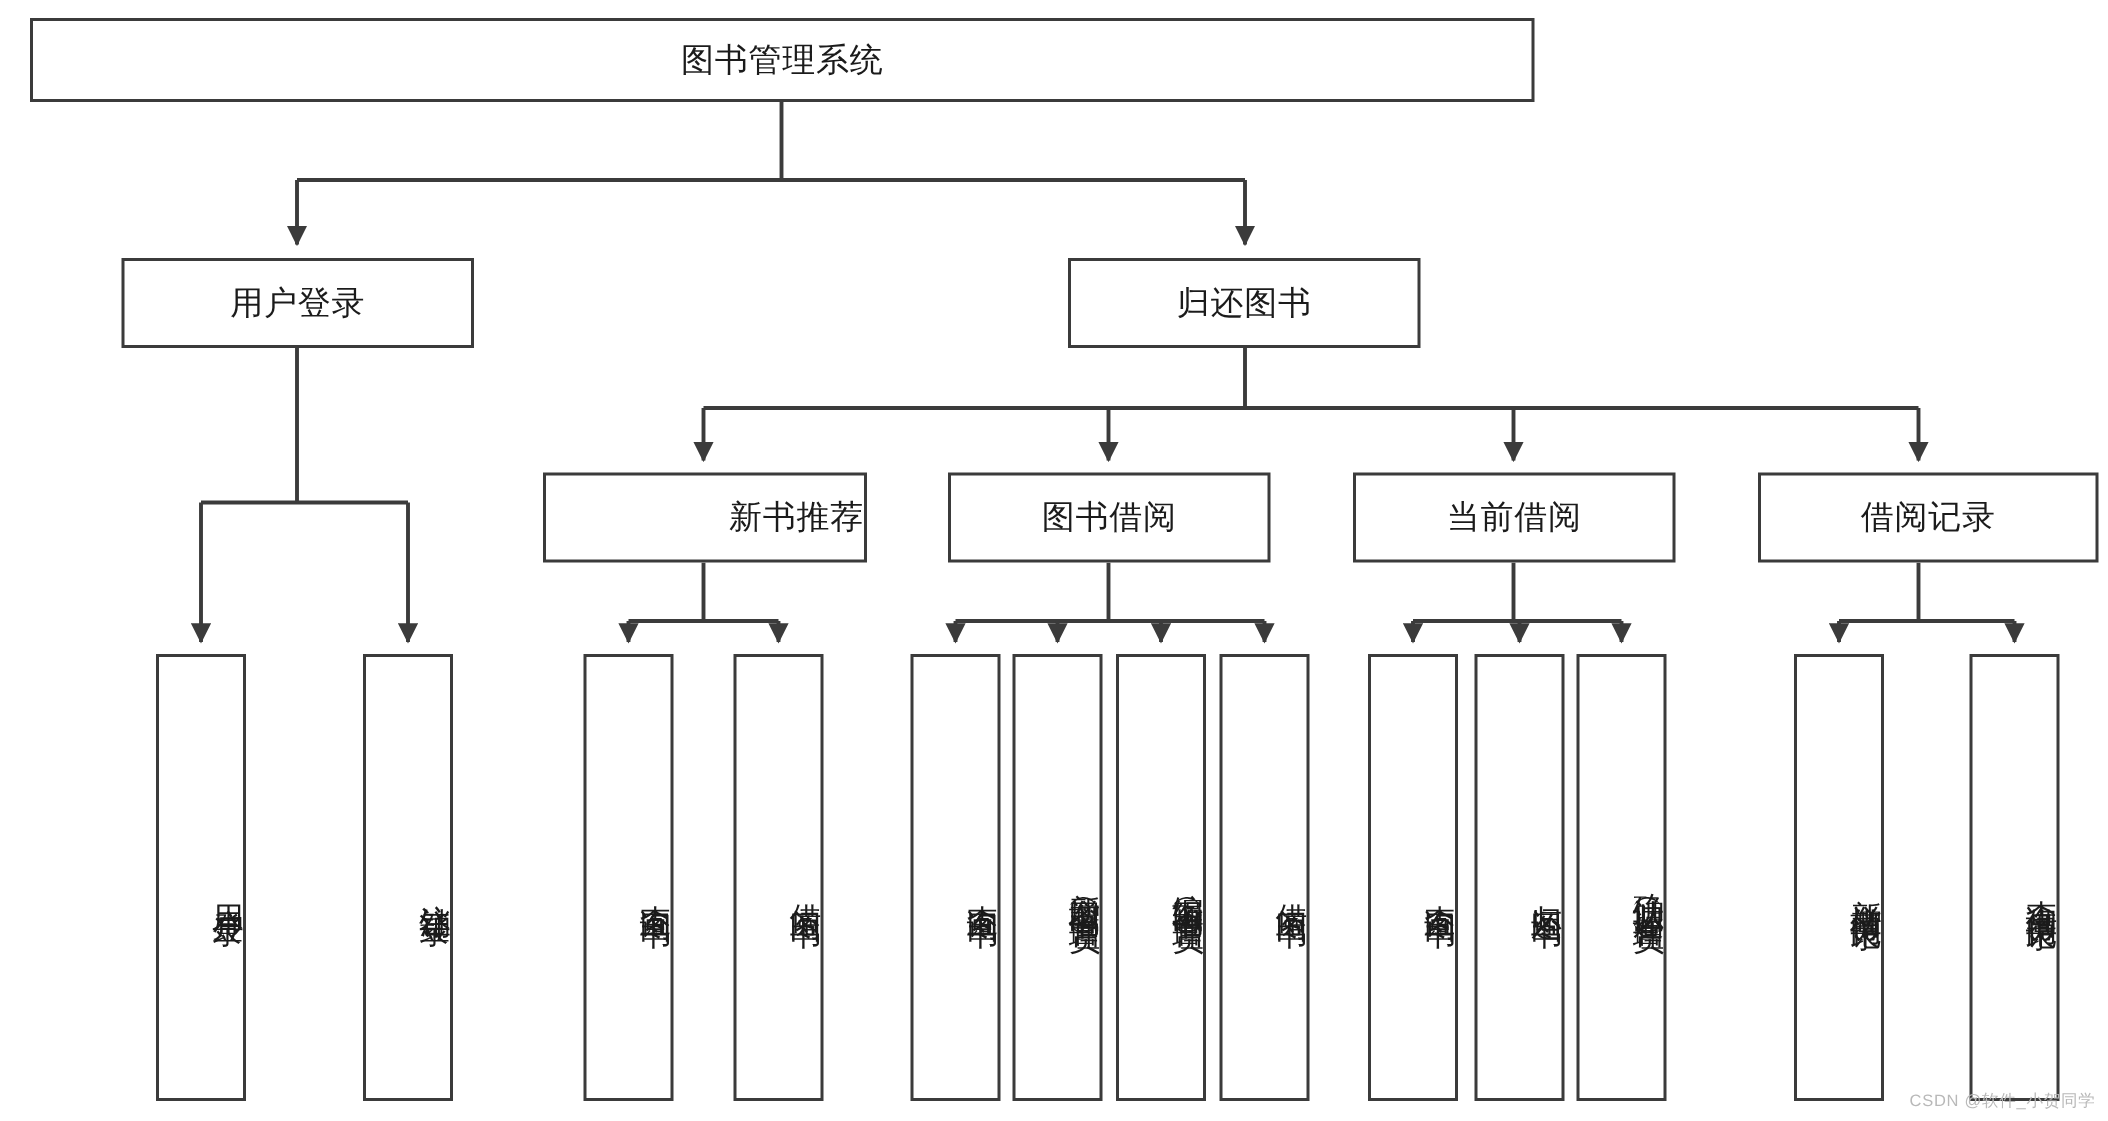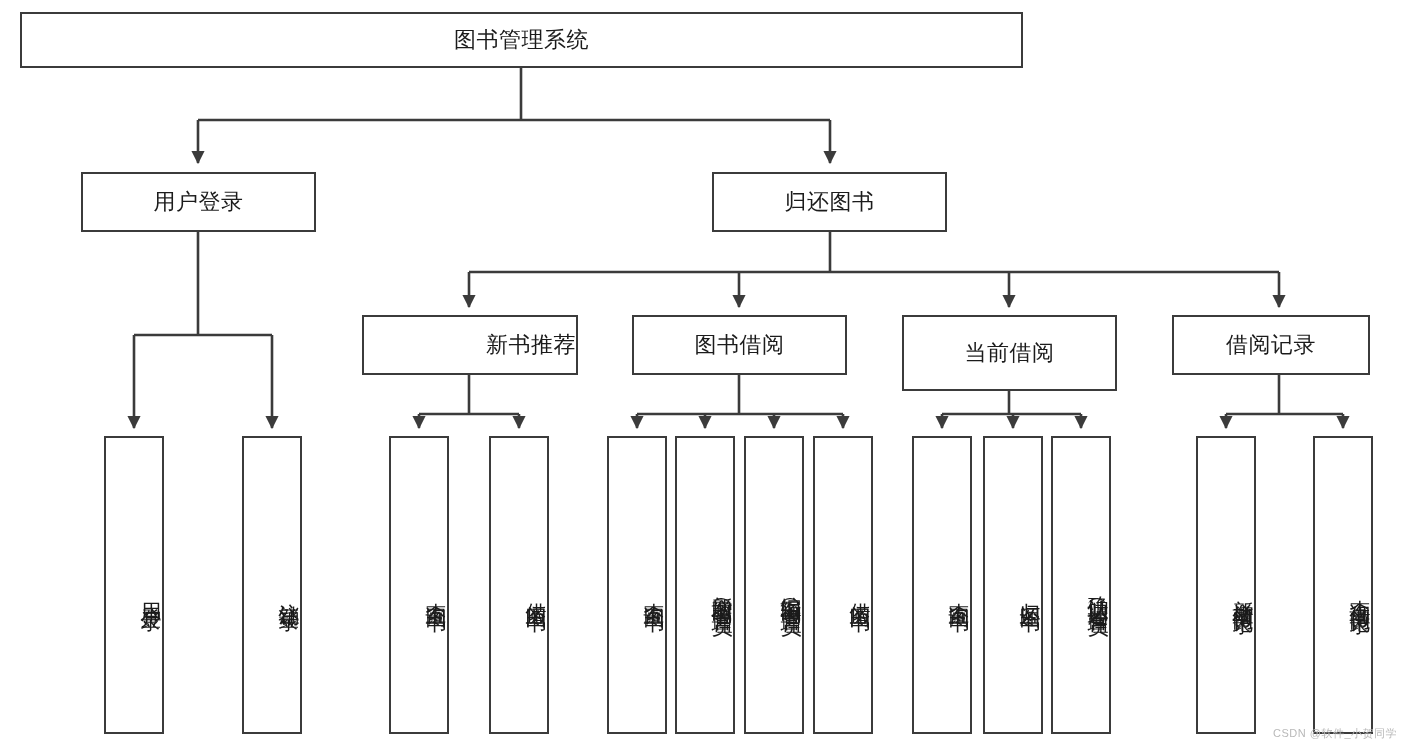--- a/index.html
+++ b/index.html
@@ -121,24 +121,24 @@
   <div class="node h" style="left:712px;top:172px;width:235px;height:60px;">
     <span class="txt">归还图书</span>
   </div>
 
   <div class="node h" style="left:362px;top:315px;width:216px;height:60px;justify-content:flex-end;">
     <span class="txt">新书推荐</span>
   </div>
   <div class="node h" style="left:632px;top:315px;width:215px;height:60px;">
     <span class="txt">图书借阅</span>
   </div>
-  <div class="node h" style="left:902px;top:315px;width:215px;height:76px;">
+  <div class="node h" style="left:902px;top:315px;width:215px;height:60px;">
     <span class="txt">当前借阅</span>
   </div>
-  <div class="node h" style="left:1172px;top:315px;width:198px;height:60px;">
+  <div class="node h" style="left:1172px;top:315px;width:227px;height:60px;">
     <span class="txt">借阅记录</span>
   </div>
 
   <div class="node v" style="left:104px;top:436px;width:60px;height:298px;">
     <span class="txt">用户登录</span>
   </div>
   <div class="node v" style="left:242px;top:436px;width:60px;height:298px;">
     <span class="txt">注销登录</span>
   </div>
 

